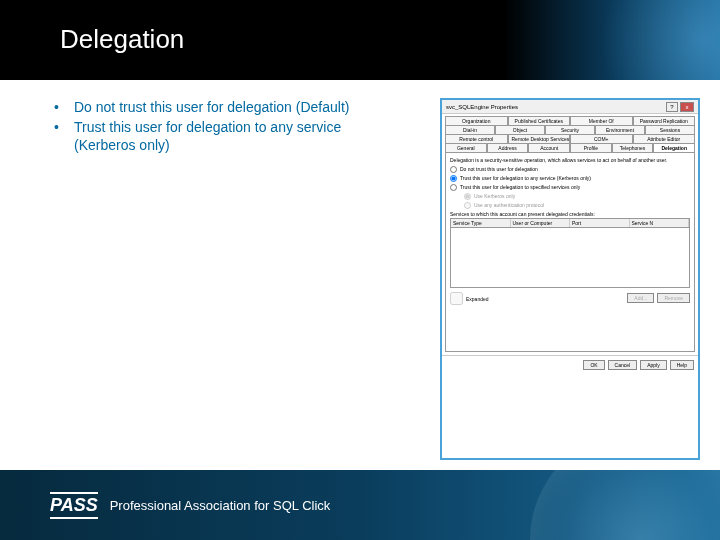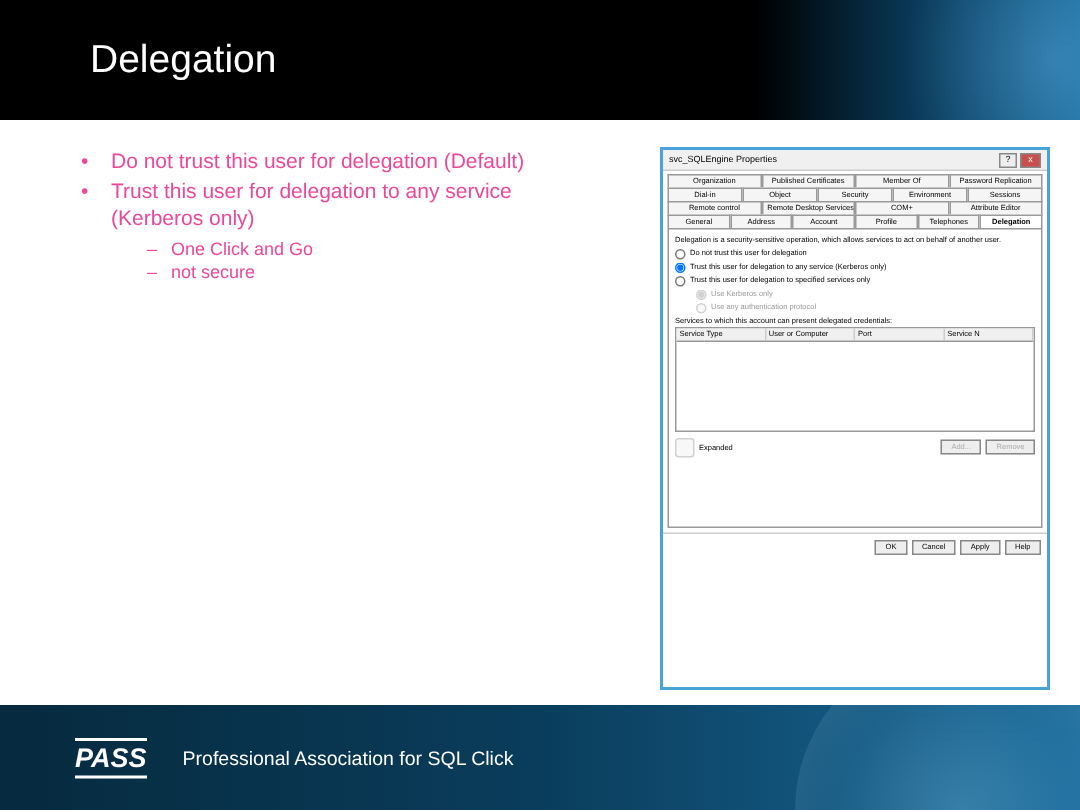--- a/index.html
+++ b/index.html
@@ -1,21 +1,21 @@
 <!DOCTYPE html>
 <html><head>
 <meta charset="utf-8">
 <style>
   * { box-sizing: border-box; margin: 0; padding: 0; }
   body { width: 720px; height: 540px; font-family: Arial, sans-serif; background: #fff; overflow: hidden; position: relative; }
   .header { background: linear-gradient(90deg, #000 0%, #000 70%, #0a3a5a 85%, #1a6a9a 100%); height: 80px; padding: 24px 0 0 60px; position: relative; }
   .header::after { content: ""; position: absolute; right: 0; top: 0; bottom: 0; width: 180px; background: radial-gradient(circle at 90% 50%, rgba(120,200,255,0.3) 0%, transparent 60%); }
   .title { color: #fff; font-size: 26px; font-weight: normal; }
   .body { display: flex; padding: 18px 20px 0 50px; height: 380px; }
-  .left { width: 340px; font-size: 14px; color: #ec4899; }
+  .left { width: 340px; font-size: 14px; color: #0369a1; }
   .bullets { list-style: none; }
   .bullets li { position: relative; padding-left: 24px; margin-bottom: 2px; line-height: 1.3; }
   .bullets li::before { content: "•"; position: absolute; left: 4px; top: 0; }
   .sub { list-style: none; margin-top: 4px; }
   .sub li { font-size: 12px; padding-left: 40px; margin-bottom: 0; }
   .sub li::before { content: "–"; left: 24px; }
   .right { flex: 1; display: flex; justify-content: flex-end; }
   .dialog { width: 260px; border: 2px solid #4aa3d8; background: #fff; font-size: 6px; font-family: Tahoma, sans-serif; }
   .dlg-titlebar { background: #f0f0f0; border-bottom: 1px solid #ccc; padding: 2px 4px; display: flex; justify-content: space-between; align-items: center; height: 14px; }
   .dlg-title { font-size: 6px; }
@@ -37,41 +37,37 @@
   .svctable { border: 1px solid #999; height: 70px; width: 100%; }
   .svchead { display: flex; background: #f0f0f0; border-bottom: 1px solid #999; font-size: 5px; }
   .svchead div { padding: 1px 2px; border-right: 1px solid #ccc; flex: 1; }
   .chk { display: flex; gap: 3px; font-size: 5px; margin-top: 4px; align-items: center; }
   .btnrow { display: flex; gap: 3px; justify-content: flex-end; margin-top: 3px; }
   .wbtn { border: 1px solid #888; background: #eee; font-size: 5px; padding: 1px 6px; }
   .wbtn.disabled { color: #aaa; }
   .dlgfoot { padding: 4px; display: flex; gap: 3px; justify-content: flex-end; border-top: 1px solid #ccc; }
   .footer { position: absolute; bottom: 0; left: 0; right: 0; height: 70px; background: linear-gradient(90deg, #062a3e 0%, #0a3d5c 50%, #1a6a9a 100%); display: flex; align-items: center; padding-left: 50px; overflow: hidden; }
   .footer::after { content: ""; position: absolute; right: -30px; top: -40px; width: 220px; height: 220px; border-radius: 50%; background: radial-gradient(circle, rgba(150,220,255,0.25) 0%, transparent 70%); box-shadow: inset 0 0 40px rgba(200,240,255,0.2); }
-  .logo { display: flex; align-items: center; gap: 24px; color: #fff; }
+  .logo { display: flex; align-items: center; gap: 12px; color: #fff; }
   .logo-mark { font-size: 18px; font-weight: bold; font-style: italic; border-top: 2px solid #fff; border-bottom: 2px solid #fff; padding: 1px 0; }
   .logo-text { font-size: 13px; }
 </style>
 </head>
 <body>
 
 <div class="header">
   <div class="title">Delegation</div>
 </div>
 
 <div class="body">
   <div class="left">
     <ul class="bullets">
       <li>Do not trust this user for delegation (Default)</li>
       <li>
         <span>Trust this user for delegation to any service (Kerberos only)</span>
-        <ul class="sub">
-          <li>One Click and Go</li>
-          <li>not secure</li>
-        </ul>
       </li>
     </ul>
   </div>
 
   <div class="right">
     <div class="dialog">
       <div class="dlg-titlebar">
         <span class="dlg-title">svc_SQLEngine Properties</span>
         <div class="dlg-btns">
           <div class="dlg-btn">?</div>

